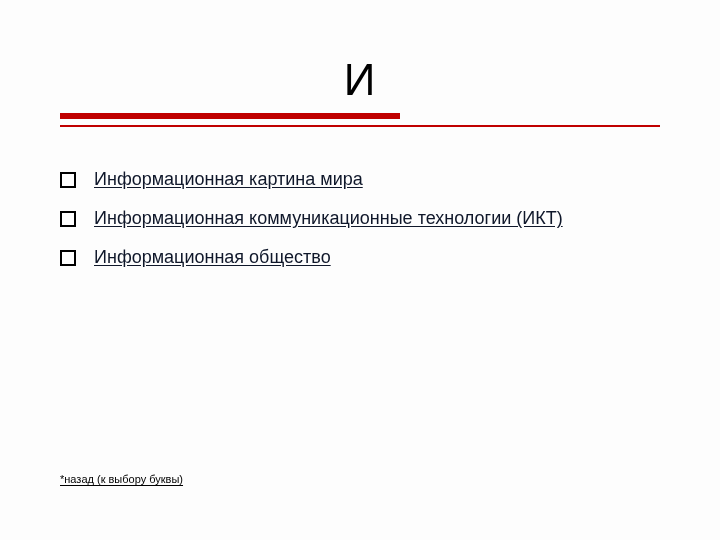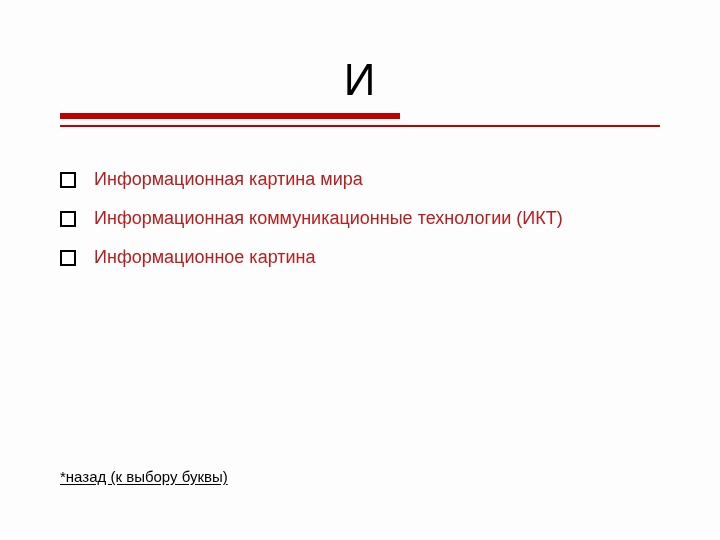--- a/index.html
+++ b/index.html
@@ -62,29 +62,30 @@
   }
   .list .box {
     flex: 0 0 auto;
     width: 12px;
     height: 12px;
     border: 2px solid #000;
     margin: 3px 18px 0 0;
     background: #fff;
   }
   .list .link {
-    color: #b91c1c;
+    color: #0f172a;
+    text-decoration: underline;
     text-underline-offset: 2px;
     cursor: pointer;
   }
   .back {
     position: absolute;
     left: 60px;
     bottom: 55px;
-    font-size: 15px;
+    font-size: 11px;
     color: #000;
     text-decoration: underline;
     text-underline-offset: 2px;
     cursor: pointer;
   }
 </style>
 </head>
 <body>
 
 <div class="slide">
@@ -102,19 +103,19 @@
     <li>
       <span class="box"></span>
       <a class="link">Информационная картина мира</a>
     </li>
     <li>
       <span class="box"></span>
       <a class="link">Информационная коммуникационные технологии (ИКТ)</a>
     </li>
     <li>
       <span class="box"></span>
-      <a class="link">Информационное картина</a>
+      <a class="link">Информационная общество</a>
     </li>
   </ul>
 
   <a class="back">*назад (к выбору буквы)</a>
 
 </div>
 
 </body></html>

